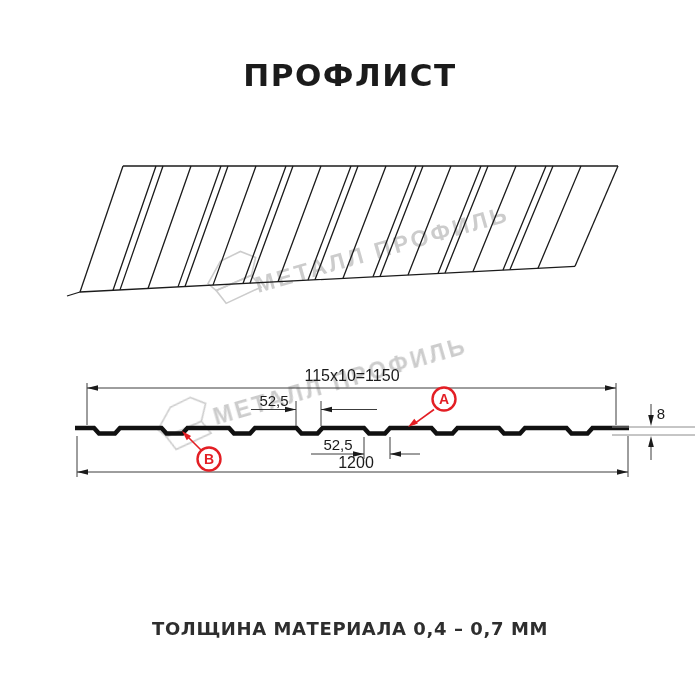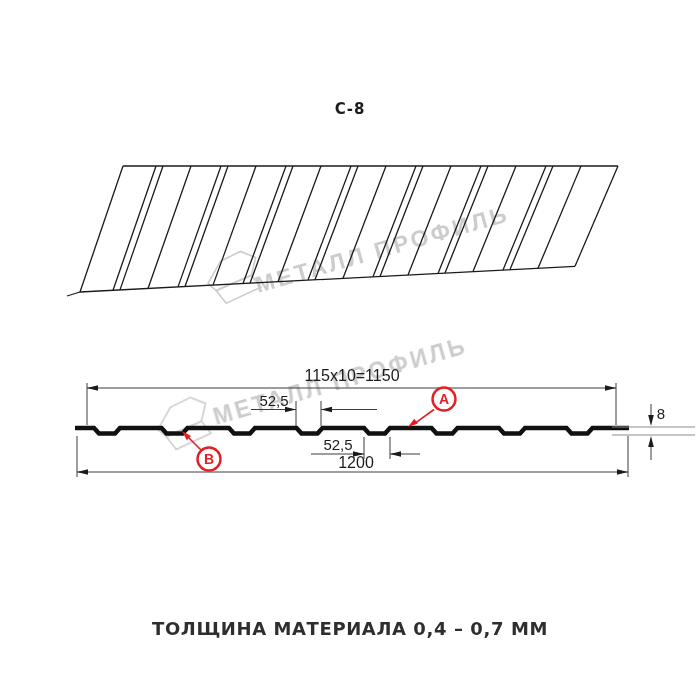--- a/index.html
+++ b/index.html
@@ -19,21 +19,21 @@
   .dimtxt-s{font-family:"Liberation Sans",sans-serif;font-size:15px;fill:#1b1b1b;}
   .redtxt{font-family:"Liberation Sans",sans-serif;font-size:14px;font-weight:700;fill:#e31e24;}
   .wmtxt{font-family:"Liberation Sans",sans-serif;font-size:23px;font-weight:700;
          letter-spacing:3px;fill:#c7c7c7;}
 </style>
 </head>
 <body>
 
 <div class="page">
 
-  <div class="subtitle">С-8</div>
+  <div class="title">ПРОФЛИСТ</div>
 
   <svg width="700" height="700" viewBox="0 0 700 700">
 
     <g opacity="0.9">
       <g transform="translate(200,263) rotate(-16)">
         <path d="M2,22 L20,4 L42,0 L55,10 L46,26 L8,31 Z" fill="none" stroke="#c7c7c7" stroke-width="1.6"></path>
         <path d="M8,31 L46,26 L52,40 L14,46 Z" fill="none" stroke="#c7c7c7" stroke-width="1.6"></path>
       </g>
       <g transform="translate(258,293) rotate(-16)">
         <text class="wmtxt" x="0" y="0">МЕТАЛЛ ПРОФИЛЬ</text>

